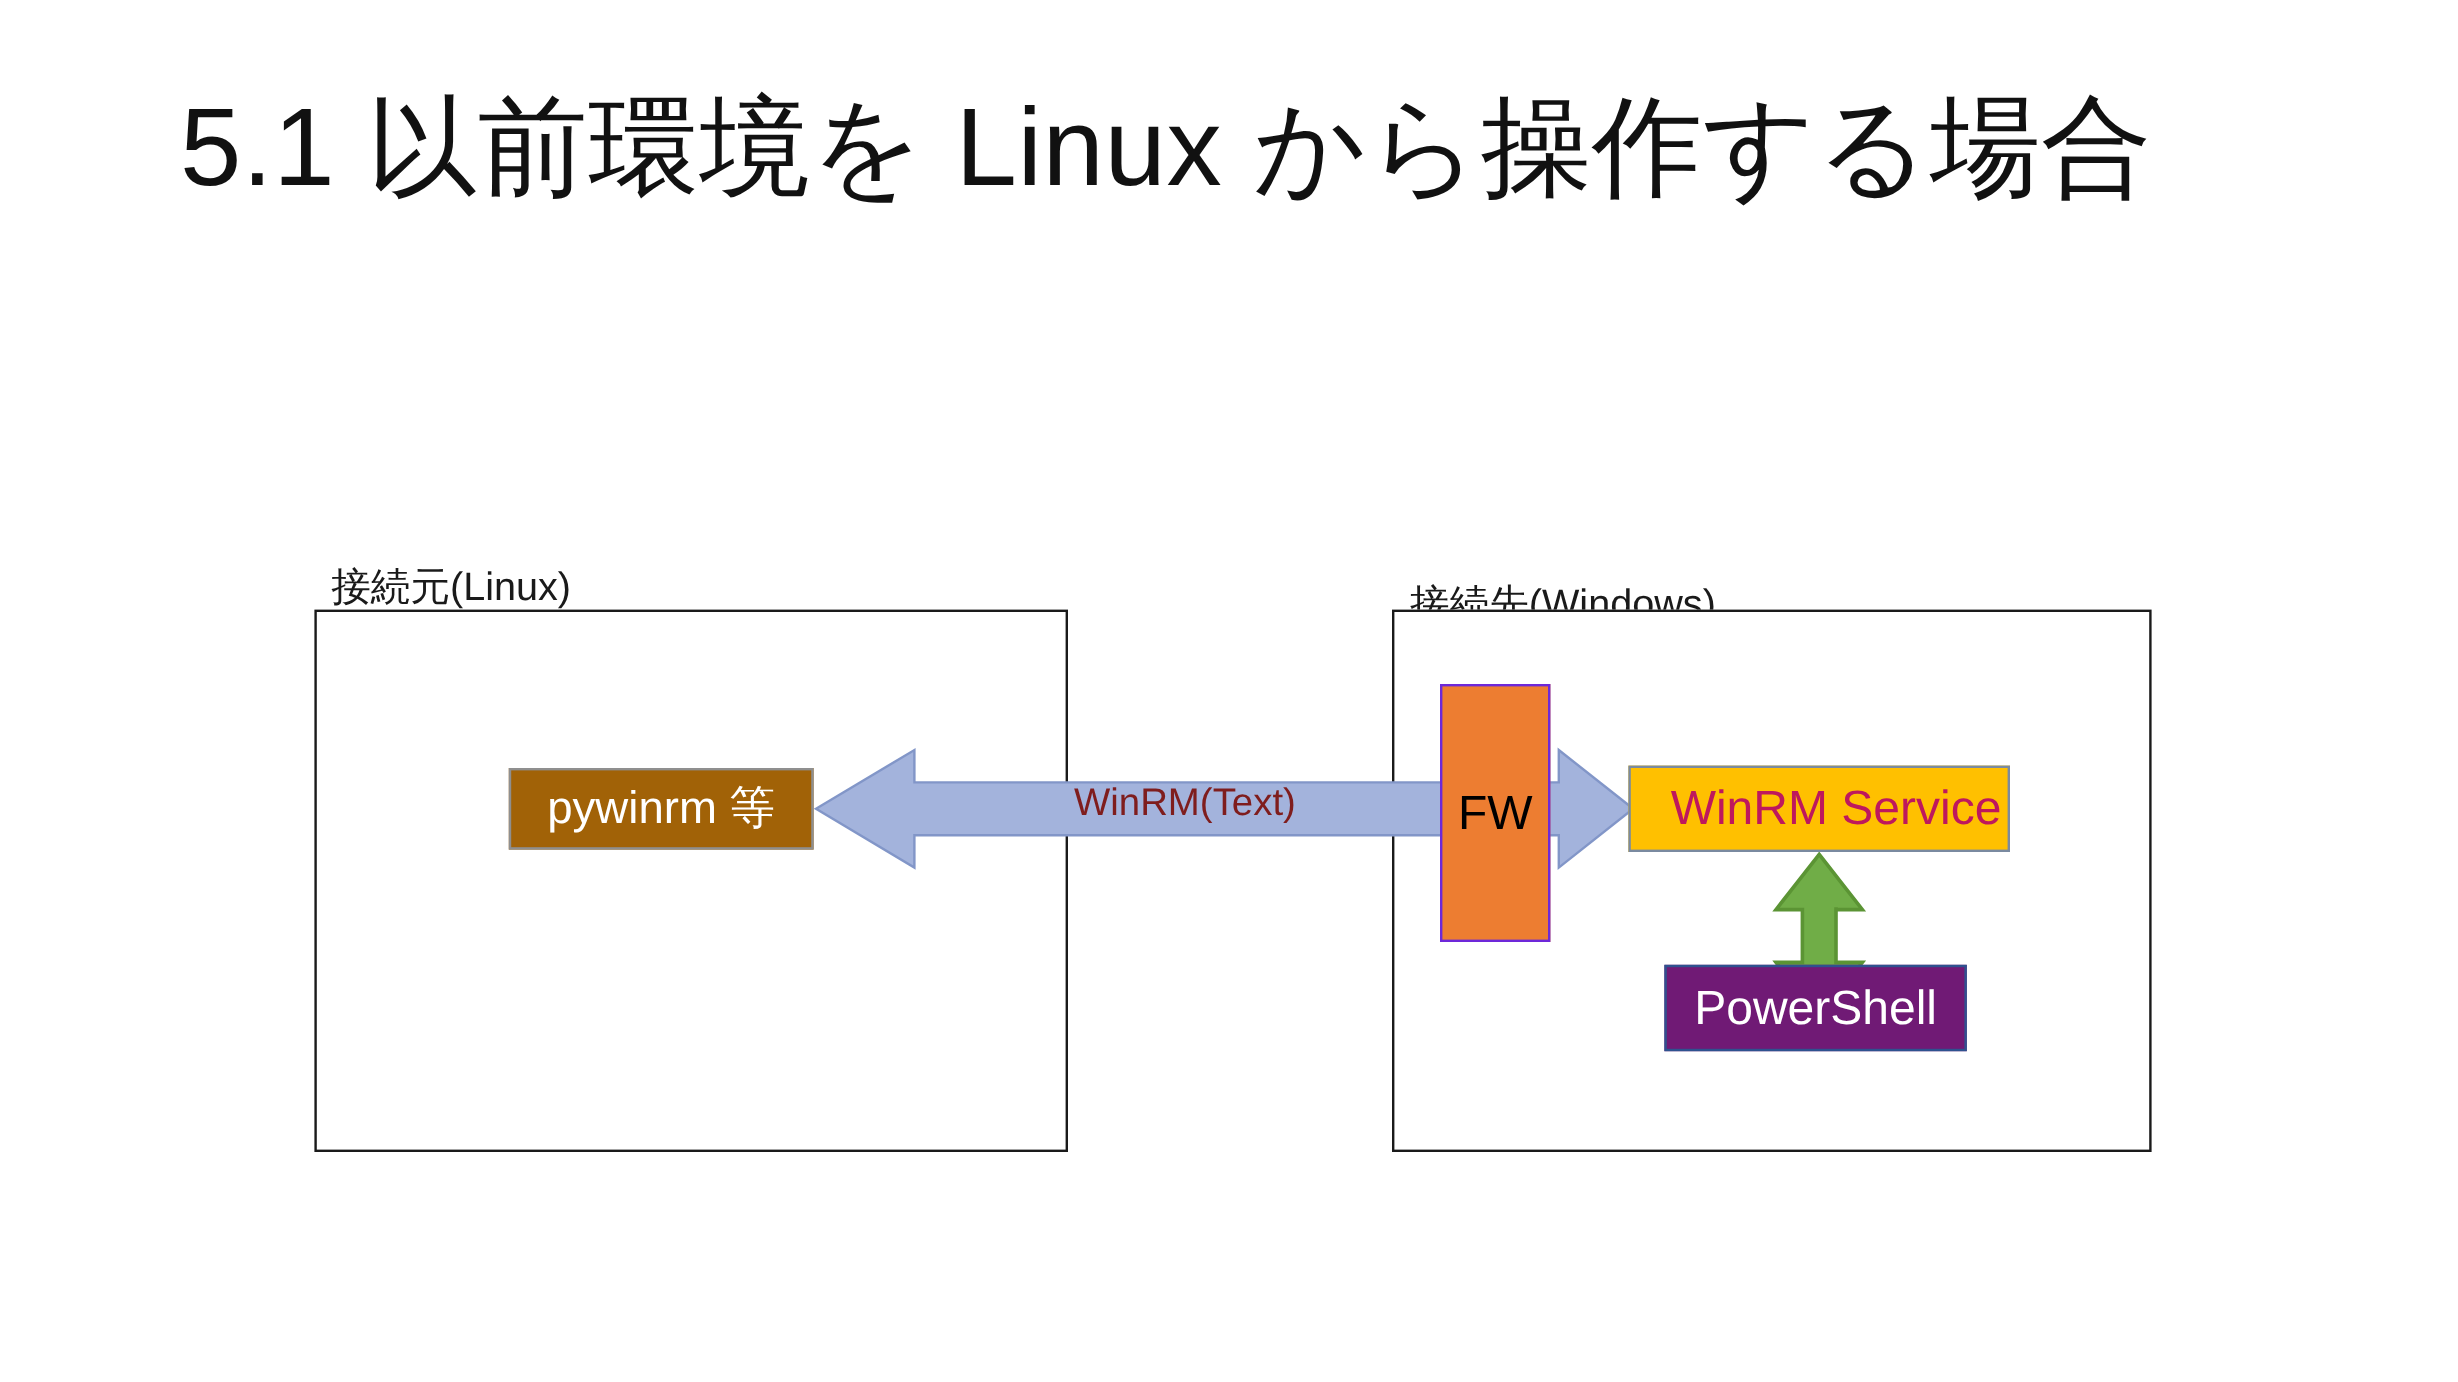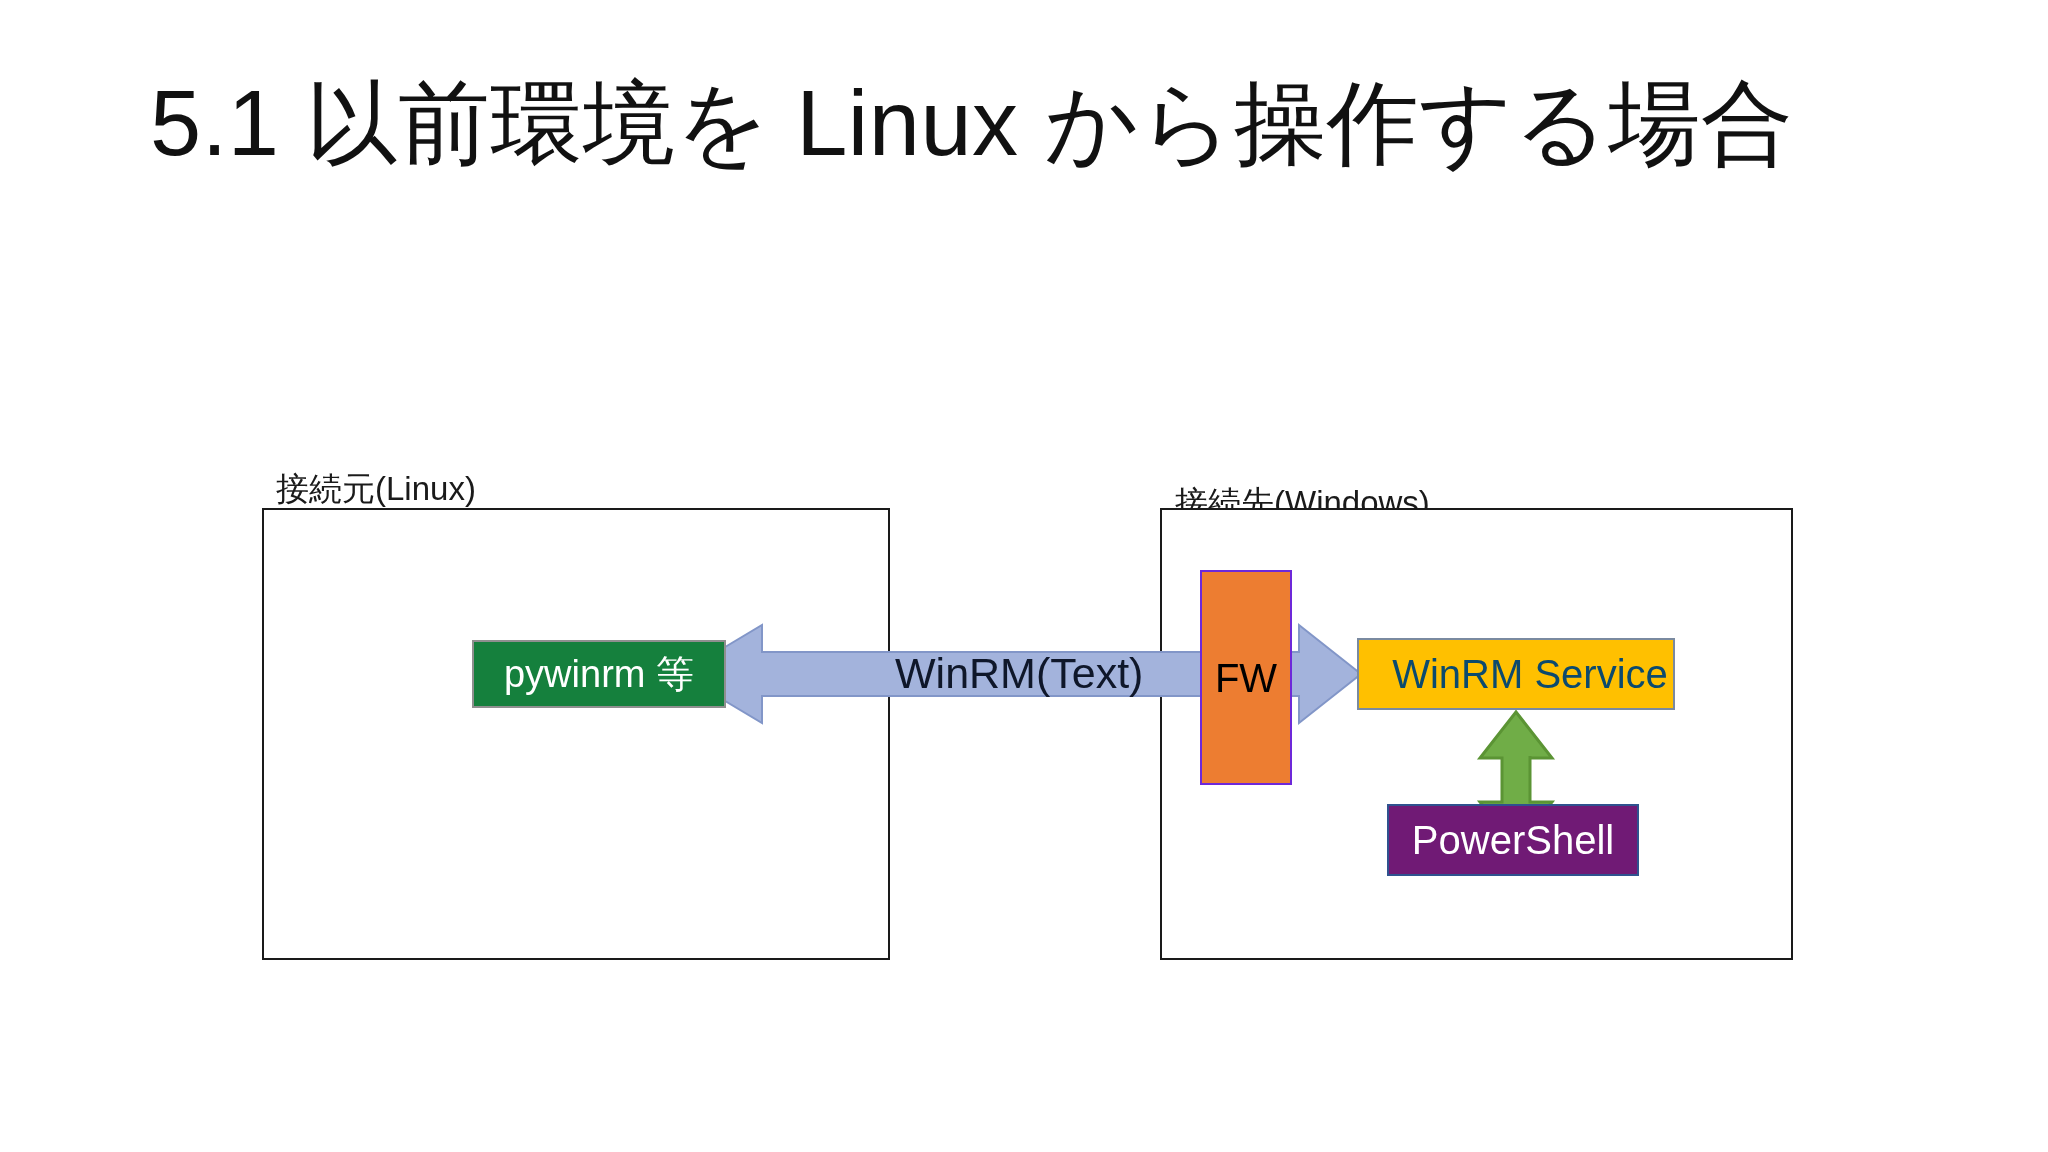--- a/index.html
+++ b/index.html
@@ -131,23 +131,23 @@
     height: 1152px;
     z-index: 3;
     pointer-events: none;
   }
 
   
   #arrow-caption-winrm {
     position: absolute;
     left: 895px;
     top: 652px;
-    font-size: 43px;
+    font-size: 32px;
     line-height: 1;
-    color: #0f172a;
+    color: #7f1d1d;
     white-space: nowrap;
     z-index: 5;
   }
 </style>
 </head>
 <body>
 
 <div id="slide" style="background: rgb(255, 255, 255);">
 
   <div id="slide-title">5.1 以前環境を Linux から操作する場合</div>
@@ -174,21 +174,21 @@
       <polygon points="1516,712 1552,758 1530,758 1530,756 1530,758
                        1530,756 1530,758 1530,756 1530,758
                        1530,756 1530,758 1530,756 1530,758
                        1530,756 1530,758 1530,756 1530,758
                        1530,758 1530,802 1552,802 1516,848 1480,802 1502,802 1502,758 1480,758" fill="#70AD47" stroke="#5B9434" stroke-width="3" stroke-linejoin="miter"></polygon>
     </g>
   </svg>
 
   <div id="arrow-caption-winrm">WinRM(Text)</div>
 
-  <div class="node" id="node-pywinrm" style="background: #15803d; color: rgb(255, 255, 255); margin-left: 48px;">pywinrm 等</div>
+  <div class="node" id="node-pywinrm" style="background: #a16207; color: rgb(255, 255, 255);">pywinrm 等</div>
 
   <div class="node" id="node-fw" style="background: rgb(237, 125, 49); color: rgb(0, 0, 0);">FW</div>
 
-  <div class="node" id="node-winrm-service" style="background: rgb(255, 192, 0); color: #0c4a6e; padding-left: 28px;">WinRM Service</div>
+  <div class="node" id="node-winrm-service" style="background: rgb(255, 192, 0); color: #be185d; padding-left: 28px;">WinRM Service</div>
 
   <div class="node" id="node-powershell" style="background: #701a75; color: rgb(255, 255, 255);">PowerShell</div>
 
 </div>
 
 </body></html>

